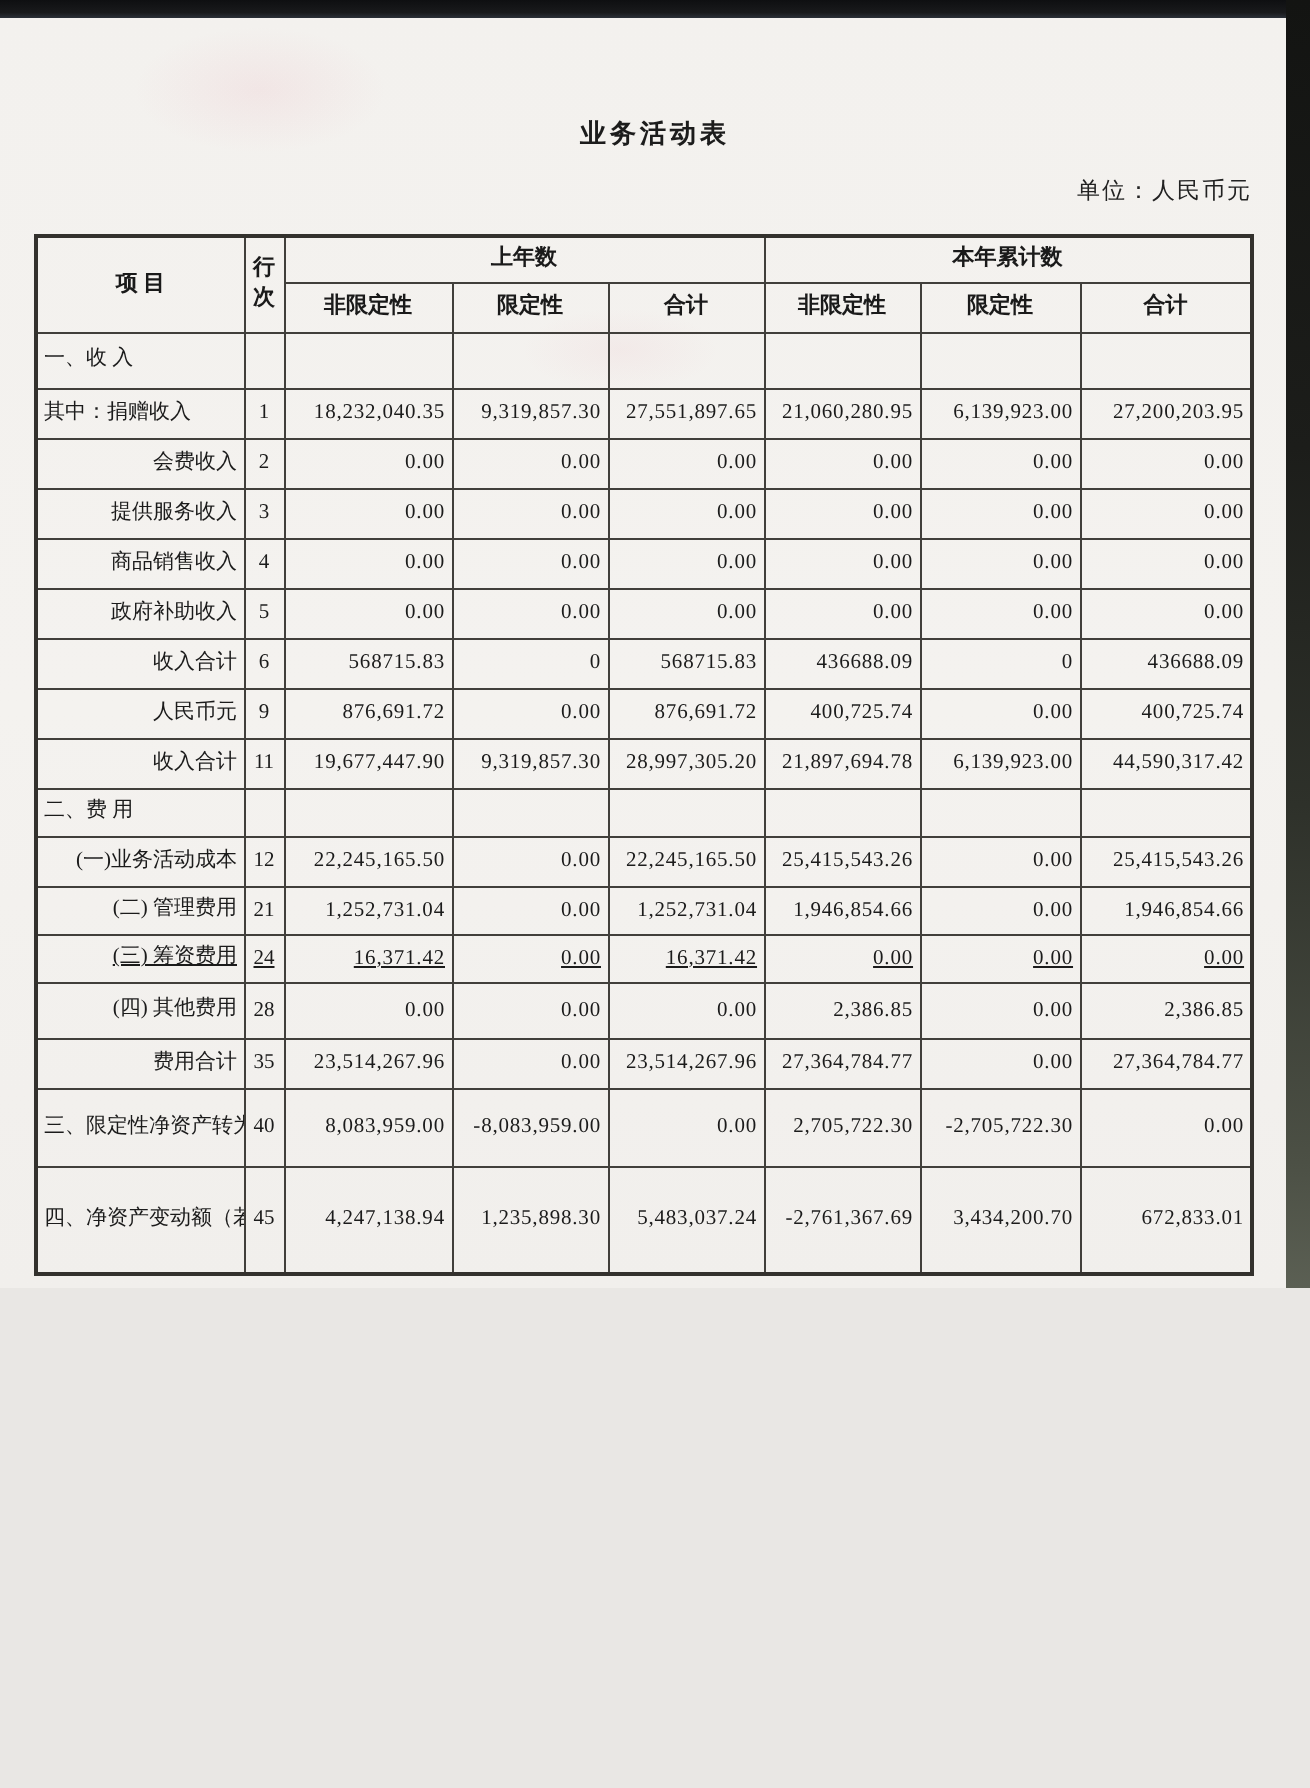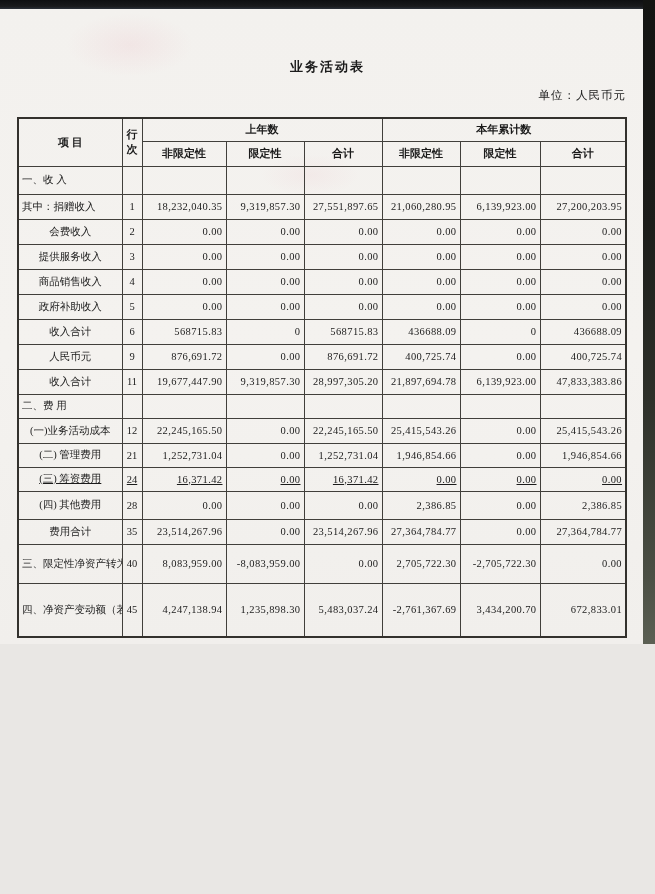--- a/index.html
+++ b/index.html
@@ -42,21 +42,21 @@
   table.biz th,table.biz td{
     border:1px solid #413f3b;
     padding:0 3px;overflow:hidden;white-space:nowrap;
   }
   table.biz thead th{
     font-size:11px;font-weight:bold;color:#1a1a1a;
     text-align:center;white-space:normal;line-height:1.35;
   }
   th.lineno-h{white-space:normal;line-height:1.15;padding:0 2px;}
   td.lbl{
-    text-align:center;white-space:normal;line-height:1.5;
+    text-align:right;white-space:normal;line-height:1.5;
     padding-left:3px;padding-right:2px;
   }
   td.lbl.left{text-align:left;}
   td.lineno{text-align:center;letter-spacing:0;}
   td.num{
     text-align:right;padding-right:4px;letter-spacing:0.4px;
     font-family:"Liberation Serif","DejaVu Serif",serif;
   }
   .note-line{
     position:absolute;left:21px;top:640px;width:600px;
@@ -187,21 +187,21 @@
           <td class="num">400,725.74</td>
         </tr>
         <tr style="height: 25px; padding-left: 28px;">
           <td class="lbl">收入合计</td>
           <td class="lineno">11</td>
           <td class="num">19,677,447.90</td>
           <td class="num">9,319,857.30</td>
           <td class="num">28,997,305.20</td>
           <td class="num">21,897,694.78</td>
           <td class="num">6,139,923.00</td>
-          <td class="num">47,833,383.86</td>
+          <td class="num">44,590,317.42</td>
         </tr>
         <tr style="height: 24px;">
           <td class="lbl left">二、费 用</td>
           <td class="lineno"></td>
           <td class="num"></td>
           <td class="num"></td>
           <td class="num"></td>
           <td class="num"></td>
           <td class="num"></td>
           <td class="num"></td>

